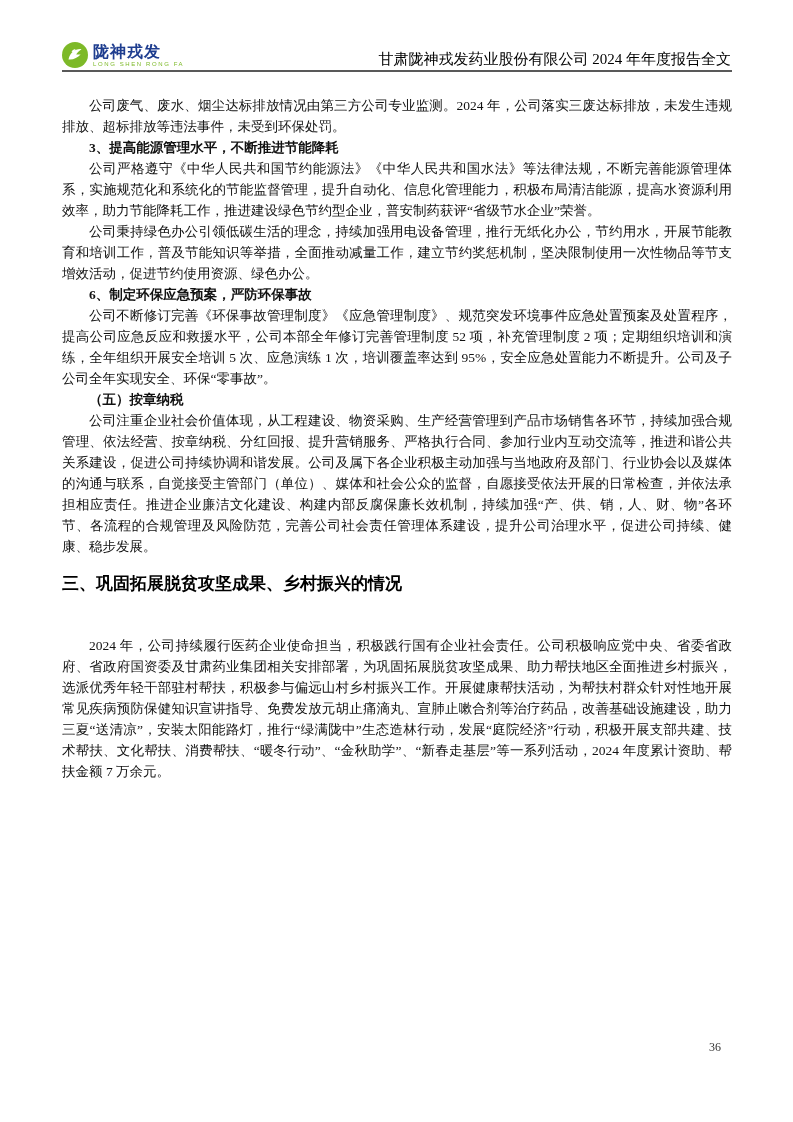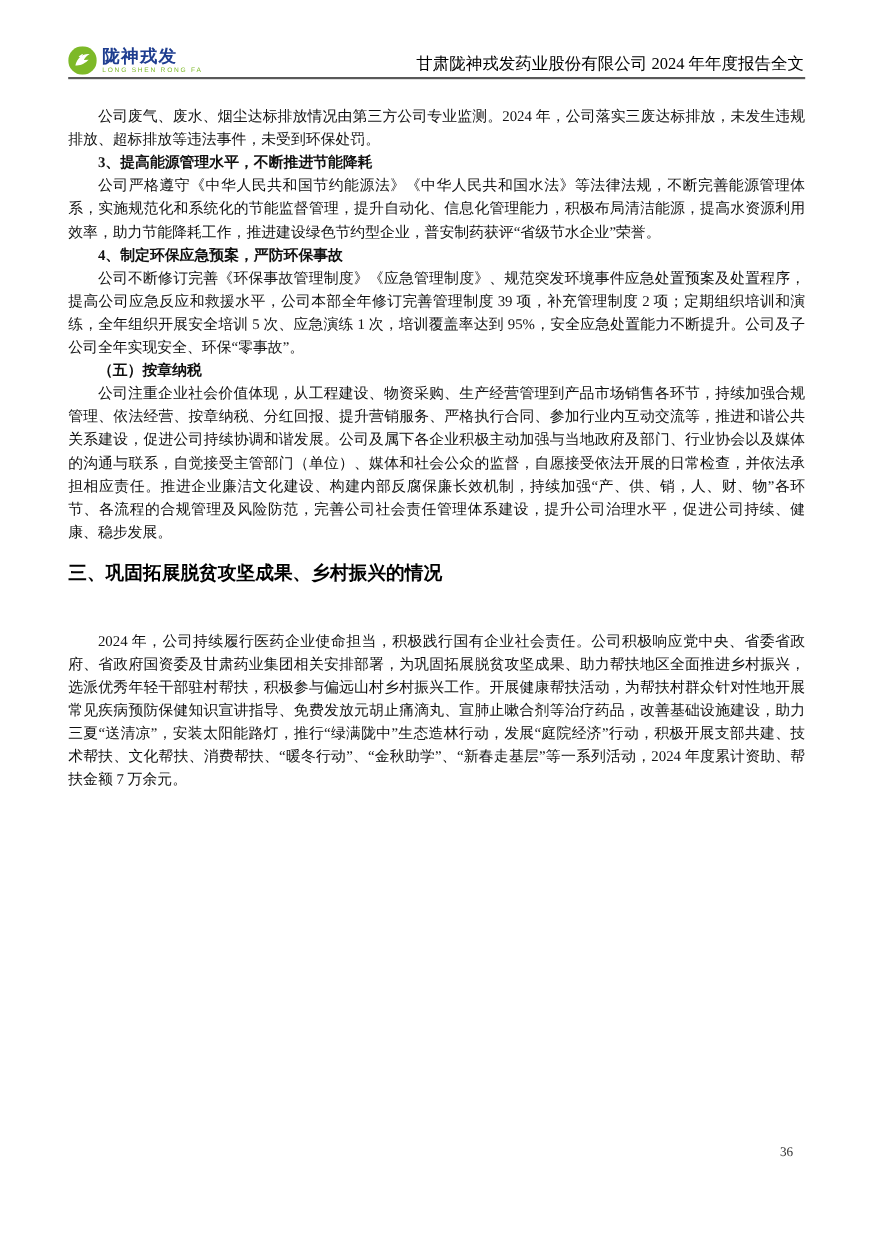--- a/index.html
+++ b/index.html
@@ -82,22 +82,23 @@
     </div>
     <div class="doc-title">甘肃陇神戎发药业股份有限公司 2024 年年度报告全文</div>
   </div>
 
   <div class="rule"></div>
 
   <div class="content">
     <p>公司废气、废水、烟尘达标排放情况由第三方公司专业监测。2024 年，公司落实三废达标排放，未发生违规排放、超标排放等违法事件，未受到环保处罚。</p>
     <p class="sub">3、提高能源管理水平，不断推进节能降耗</p>
     <p>公司严格遵守《中华人民共和国节约能源法》《中华人民共和国水法》等法律法规，不断完善能源管理体系，实施规范化和系统化的节能监督管理，提升自动化、信息化管理能力，积极布局清洁能源，提高水资源利用效率，助力节能降耗工作，推进建设绿色节约型企业，普安制药获评“省级节水企业”荣誉。</p>
-    <p class="sub">4、制定环保应急预案，严防环保事故</p>
-    <p>公司不断修订完善《环保事故管理制度》《应急管理制度》、规范突发环境事件应急处置预案及处置程序，提高公司应急反应和救援水平，公司本部全年修订完善管理制度 39 项，补充管理制度 2 项；定期组织培训和演练，全年组织开展安全培训 5 次、应急演练 1 次，培训覆盖率达到 95%，安全应急处置能力不断提升。公司及子公司全年实现安全、环保“零事故”。</p>
+    <p>公司秉持绿色办公引领低碳生活的理念，持续加强用电设备管理，推行无纸化办公，节约用水，开展节能教育和培训工作，普及节能知识等举措，全面推动减量工作，建立节约奖惩机制，坚决限制使用一次性物品等节支增效活动，促进节约使用资源、绿色办公。</p>
+    <p class="sub">6、制定环保应急预案，严防环保事故</p>
+    <p>公司不断修订完善《环保事故管理制度》《应急管理制度》、规范突发环境事件应急处置预案及处置程序，提高公司应急反应和救援水平，公司本部全年修订完善管理制度 52 项，补充管理制度 2 项；定期组织培训和演练，全年组织开展安全培训 5 次、应急演练 1 次，培训覆盖率达到 95%，安全应急处置能力不断提升。公司及子公司全年实现安全、环保“零事故”。</p>
     <p class="sub">（五）按章纳税</p>
     <p>公司注重企业社会价值体现，从工程建设、物资采购、生产经营管理到产品市场销售各环节，持续加强合规管理、依法经营、按章纳税、分红回报、提升营销服务、严格执行合同、参加行业内互动交流等，推进和谐公共关系建设，促进公司持续协调和谐发展。公司及属下各企业积极主动加强与当地政府及部门、行业协会以及媒体的沟通与联系，自觉接受主管部门（单位）、媒体和社会公众的监督，自愿接受依法开展的日常检查，并依法承担相应责任。推进企业廉洁文化建设、构建内部反腐保廉长效机制，持续加强“产、供、销，人、财、物”各环节、各流程的合规管理及风险防范，完善公司社会责任管理体系建设，提升公司治理水平，促进公司持续、健康、稳步发展。</p>
     <p class="sec">三、巩固拓展脱贫攻坚成果、乡村振兴的情况</p>
     <p>2024 年，公司持续履行医药企业使命担当，积极践行国有企业社会责任。公司积极响应党中央、省委省政府、省政府国资委及甘肃药业集团相关安排部署，为巩固拓展脱贫攻坚成果、助力帮扶地区全面推进乡村振兴，选派优秀年轻干部驻村帮扶，积极参与偏远山村乡村振兴工作。开展健康帮扶活动，为帮扶村群众针对性地开展常见疾病预防保健知识宣讲指导、免费发放元胡止痛滴丸、宣肺止嗽合剂等治疗药品，改善基础设施建设，助力三夏“送清凉”，安装太阳能路灯，推行“绿满陇中”生态造林行动，发展“庭院经济”行动，积极开展支部共建、技术帮扶、文化帮扶、消费帮扶、“暖冬行动”、“金秋助学”、“新春走基层”等一系列活动，2024 年度累计资助、帮扶金额 7 万余元。</p>
   </div>
 
   <div class="pagenum">36</div>
 
 </div>
 

